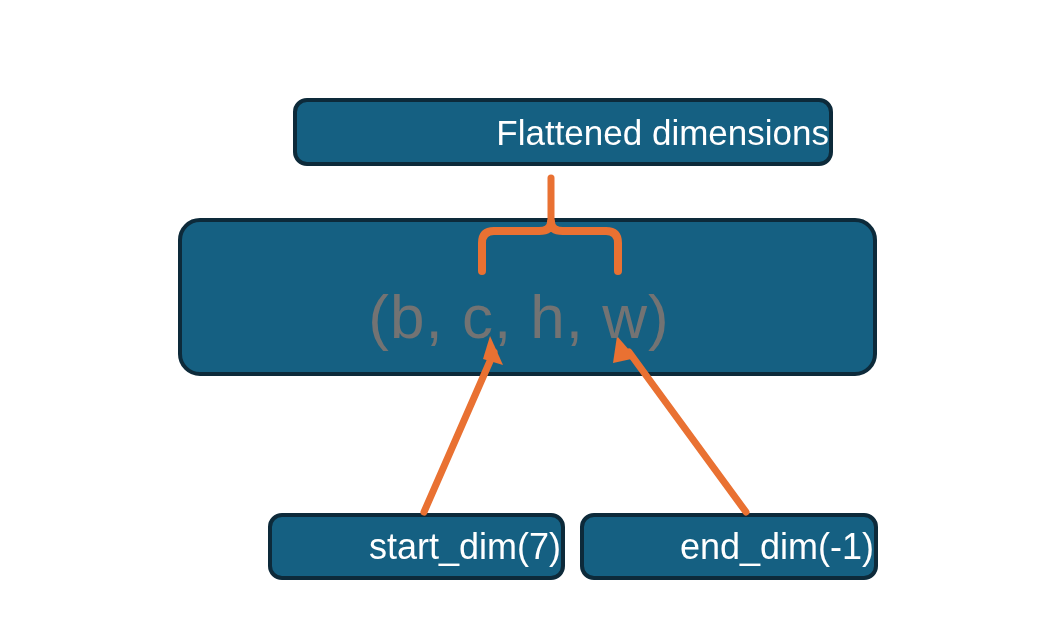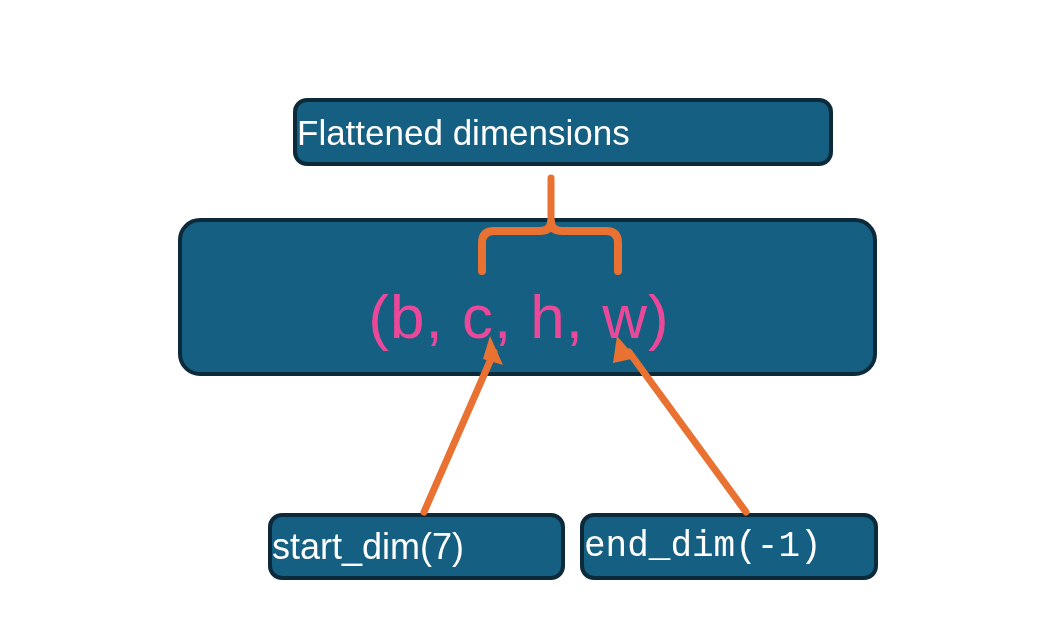--- a/index.html
+++ b/index.html
@@ -18,21 +18,21 @@
     overflow: hidden;
   }
   .node {
     position: absolute;
     box-sizing: border-box;
     background: #156082;
     border: 4px solid #0d2a3a;
     border-radius: 16px;
     display: flex;
     align-items: center;
-    justify-content: flex-start;
+    justify-content: flex-end;
     color: #ffffff;
     font-family: "Liberation Sans", sans-serif;
     font-weight: 400;
     line-height: 1;
     z-index: 2;
   }
   #flattened-box {
     left: 293px;
     top: 98px;
     width: 540px;
@@ -48,41 +48,40 @@
     border-radius: 22px;
   }
   #tuple-label {
     position: absolute;
     left: 0;
     right: 0;
     top: 50%;
     transform: translateY(-50%);
     text-align: center;
     font-size: 62px;
-    color: #ec4899;
+    color: #737373;
     letter-spacing: 1px;
     z-index: 4;
     pointer-events: none;
   }
   #start-dim-box {
     left: 268px;
     top: 513px;
     width: 297px;
     height: 67px;
     font-size: 36px;
     border-radius: 14px;
   }
   #end-dim-box {
     left: 580px;
     top: 513px;
     width: 298px;
     height: 67px;
     font-size: 36px;
     border-radius: 14px;
-    font-family: Liberation Mono, monospace;
   }
   #overlay {
     position: absolute;
     left: 0;
     top: 0;
     width: 1038px;
     height: 632px;
     z-index: 3;
     pointer-events: none;
   }

